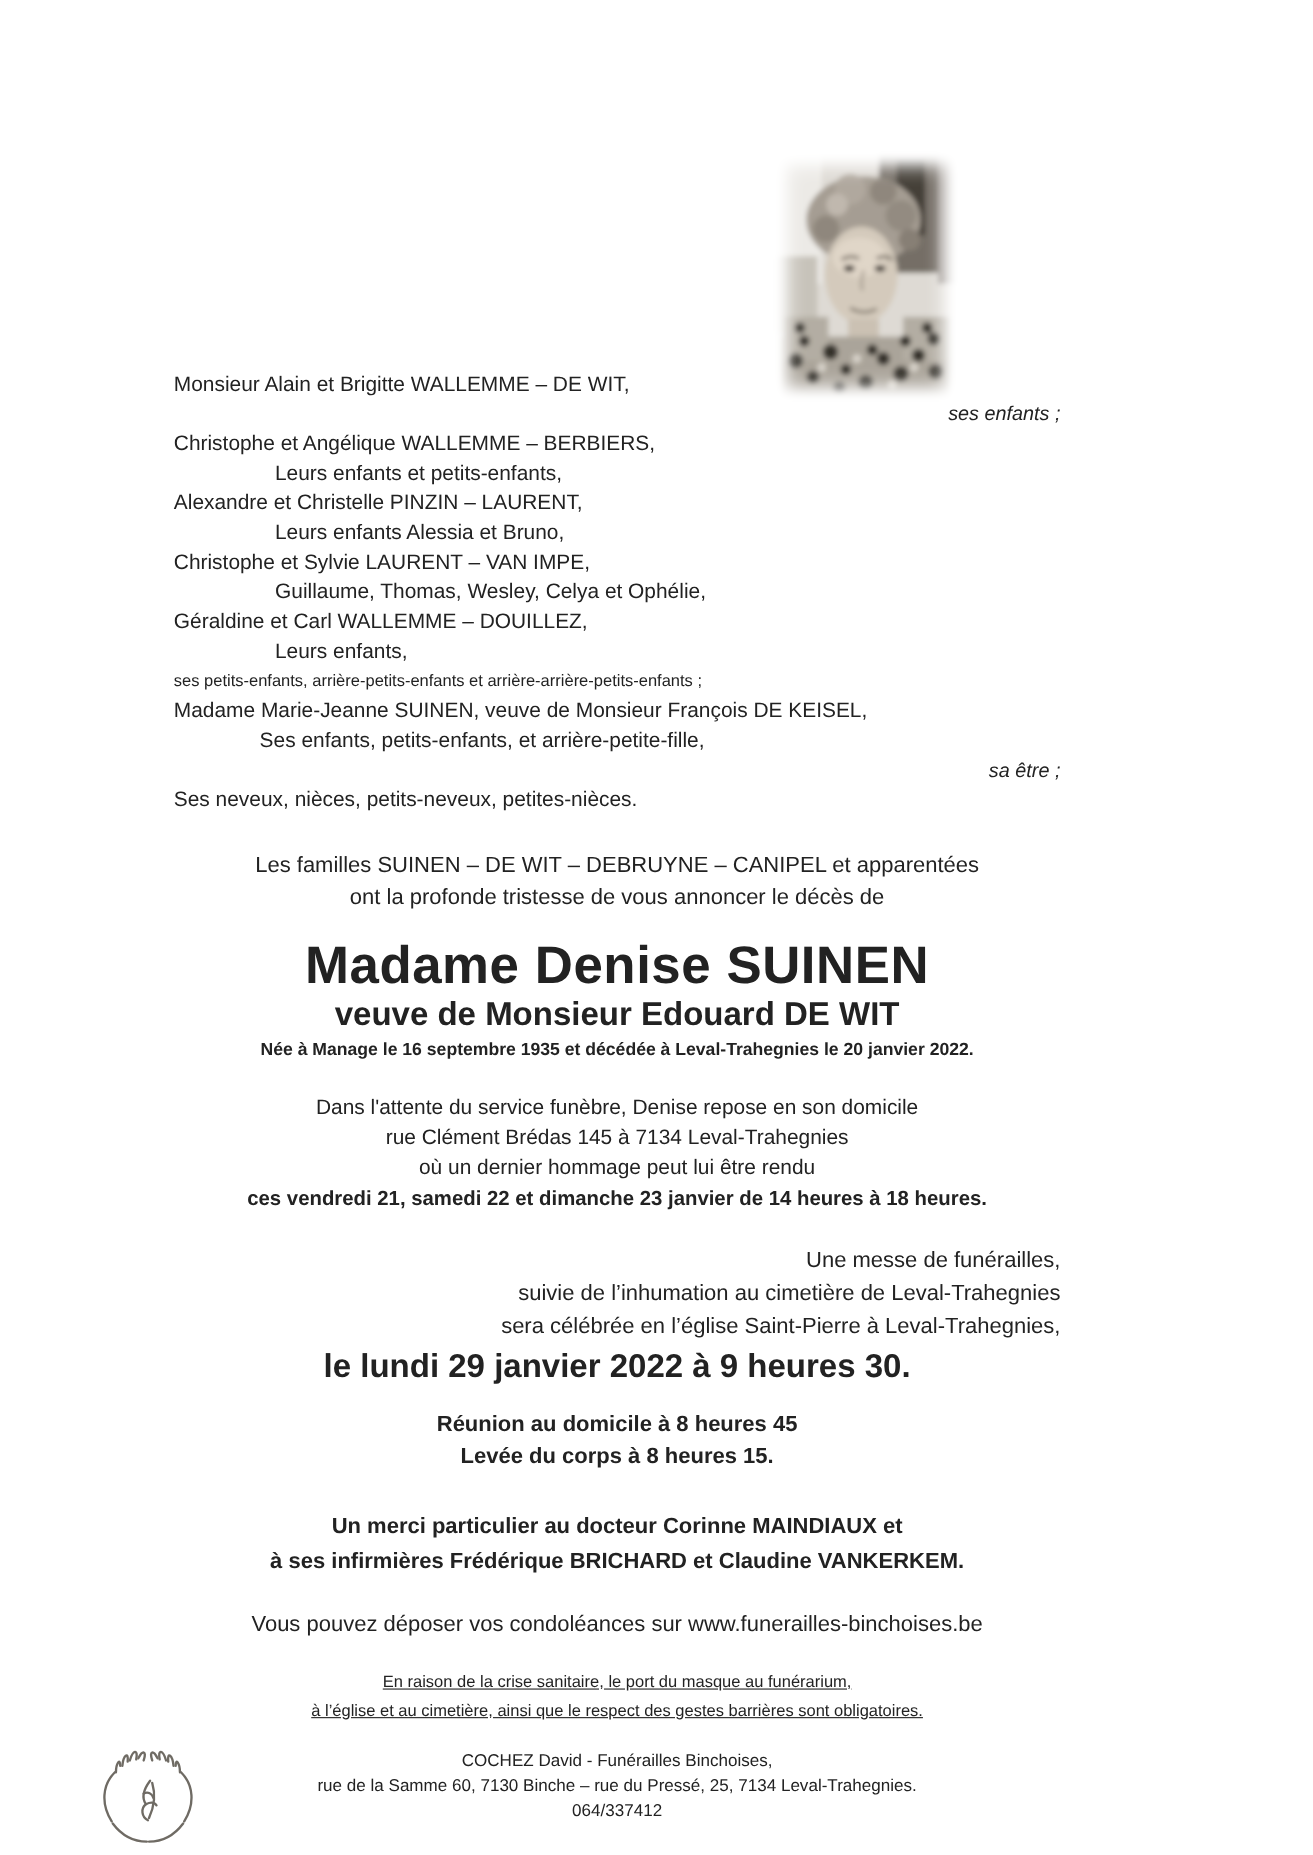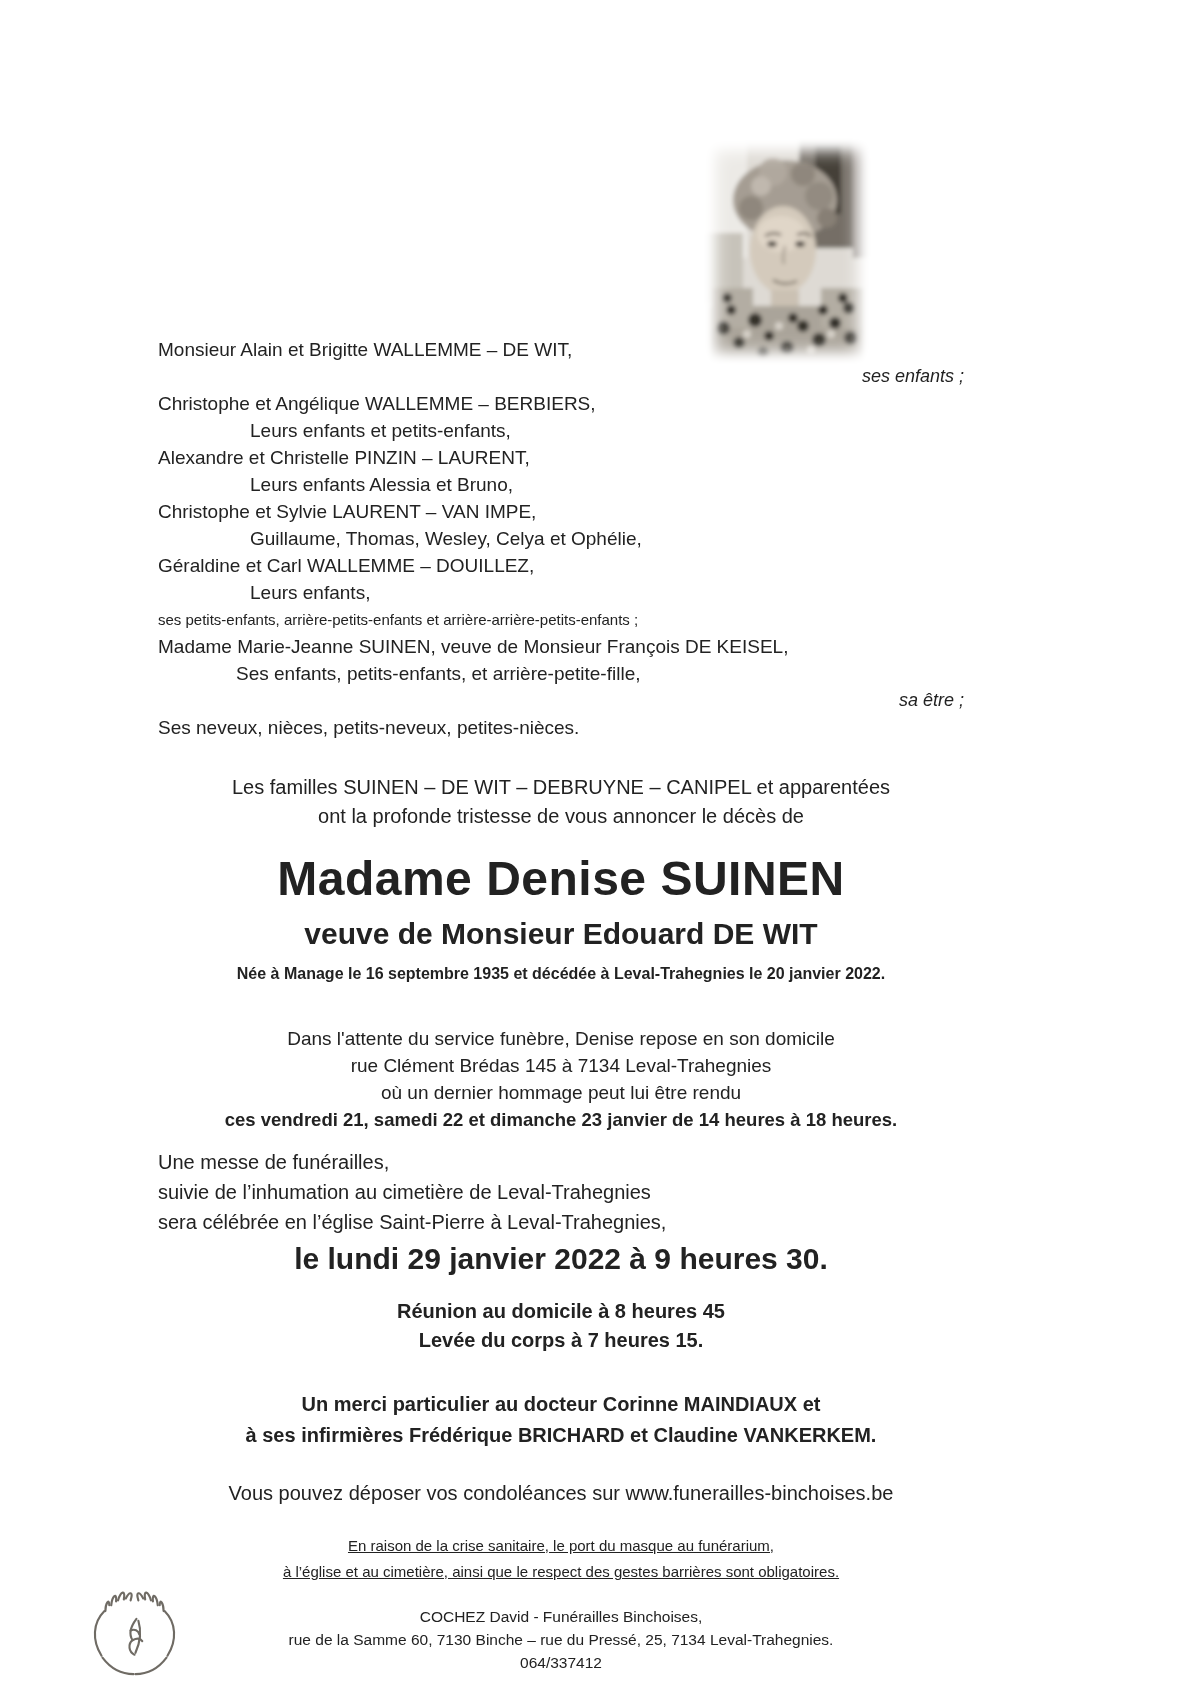--- a/index.html
+++ b/index.html
@@ -30,28 +30,28 @@
   .fam-line.indent2{padding-left:78px;}
   .fam-line.right-italic{text-align:right;font-style:italic;font-size:18px;}
   .fam-line.right-small{text-align:left;font-size:15px;}
   .announce{margin-top:32px;text-align:center;}
   .announce div{font-size:20px;line-height:29px;}
   .deceased-title{
     margin:22px 0 0;text-align:center;
     font-size:48px;line-height:52px;font-weight:bold;letter-spacing:.5px;
   }
   .deceased-subtitle{
-    margin:12px;text-align:center;
+    margin:1px;text-align:center;
     font-size:30px;line-height:34px;font-weight:bold;
   }
   .birth-line{margin-top:4px;text-align:center;font-size:16px;line-height:22px;font-weight:bold;}
-  .repose{margin-top:40px;text-align:center;}
+  .repose{margin-top:28px;text-align:center;}
   .repose div{font-size:19px;line-height:27px;}
   .repose div.bold{font-weight:bold;font-size:18.5px;}
-  .funeral{margin-top:14px;text-align:left;}
+  .funeral{margin-top:29px;text-align:right;}
   .funeral div{font-size:20px;line-height:30px;}
   .funeral-date{margin-top:2px;text-align:center;font-size:30px;line-height:40px;font-weight:bold;}
   .meeting{margin-top:18px;text-align:center;}
   .meeting div{font-size:20px;line-height:29px;font-weight:bold;}
   .thanks{margin-top:34px;text-align:center;}
   .thanks div{font-size:20px;line-height:31px;font-weight:bold;}
   .condolences{margin-top:28px;text-align:center;font-size:20px;line-height:28px;}
   .covid{margin-top:26px;text-align:center;}
   .covid div{font-size:15px;line-height:26px;text-decoration:underline;}
   .footer{margin-top:20px;text-align:center;}
@@ -168,21 +168,21 @@
 
     <div class="funeral">
         <div>Une messe de funérailles,</div>
         <div>suivie de l’inhumation au cimetière de Leval-Trahegnies</div>
         <div>sera célébrée en l’église Saint-Pierre à Leval-Trahegnies,</div>
       </div>
     <div class="funeral-date">le lundi 29 janvier 2022 à 9 heures 30.</div>
 
     <div class="meeting">
         <div>Réunion au domicile à 8 heures 45</div>
-        <div>Levée du corps à 7 heures 15.</div>
+        <div>Levée du corps à 8 heures 15.</div>
       </div>
 
     <div class="thanks">
         <div>Un merci particulier au docteur Corinne MAINDIAUX et</div>
         <div>à ses infirmières Frédérique BRICHARD et Claudine VANKERKEM.</div>
       </div>
 
     <div class="condolences">Vous pouvez déposer vos condoléances sur www.funerailles-binchoises.be</div>
 
     <div class="covid">

